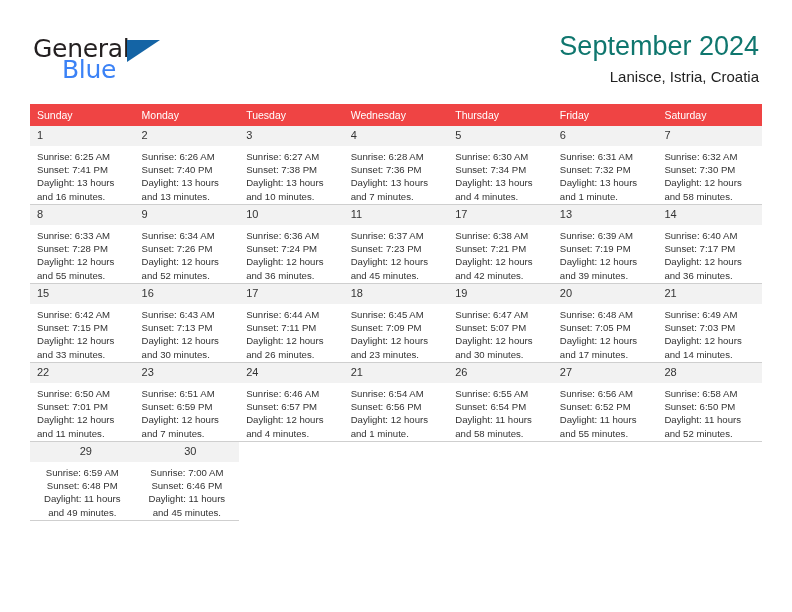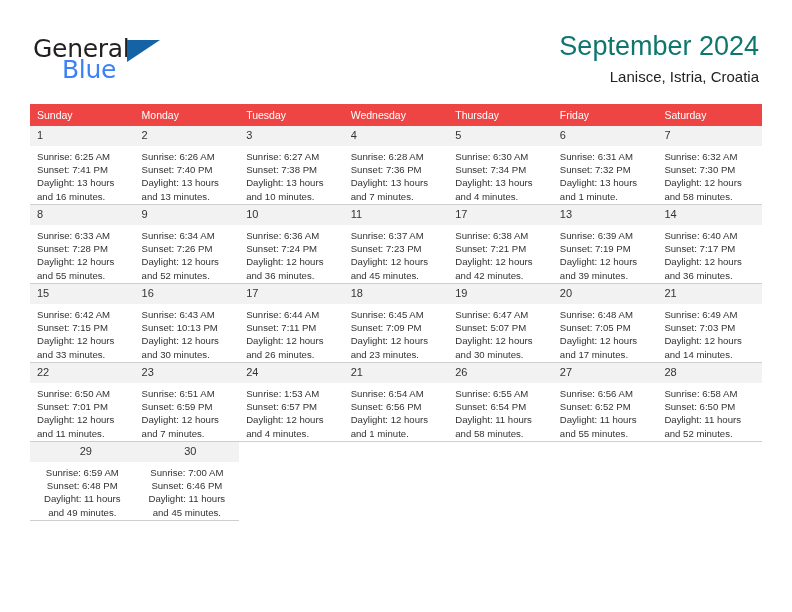--- a/index.html
+++ b/index.html
@@ -354,21 +354,21 @@
               <div class="line">Daylight: 12 hours</div>
               <div class="line">and 33 minutes.</div>
             </div>
           </div>
         </td>
         <td>
           <div class="cell-inner">
             <span class="daynum">16</span>
             <div class="lines">
               <div class="line">Sunrise: 6:43 AM</div>
-              <div class="line">Sunset: 10:13 PM</div>
+              <div class="line">Sunset: 7:13 PM</div>
               <div class="line">Daylight: 12 hours</div>
               <div class="line">and 30 minutes.</div>
             </div>
           </div>
         </td>
         <td>
           <div class="cell-inner">
             <span class="daynum">17</span>
             <div class="lines">
               <div class="line">Sunrise: 6:44 AM</div>
@@ -444,21 +444,21 @@
               <div class="line">Sunset: 6:59 PM</div>
               <div class="line">Daylight: 12 hours</div>
               <div class="line">and 7 minutes.</div>
             </div>
           </div>
         </td>
         <td>
           <div class="cell-inner">
             <span class="daynum">24</span>
             <div class="lines">
-              <div class="line">Sunrise: 1:53 AM</div>
+              <div class="line">Sunrise: 6:46 AM</div>
               <div class="line">Sunset: 6:57 PM</div>
               <div class="line">Daylight: 12 hours</div>
               <div class="line">and 4 minutes.</div>
             </div>
           </div>
         </td>
         <td>
           <div class="cell-inner">
             <span class="daynum">21</span>
             <div class="lines">

